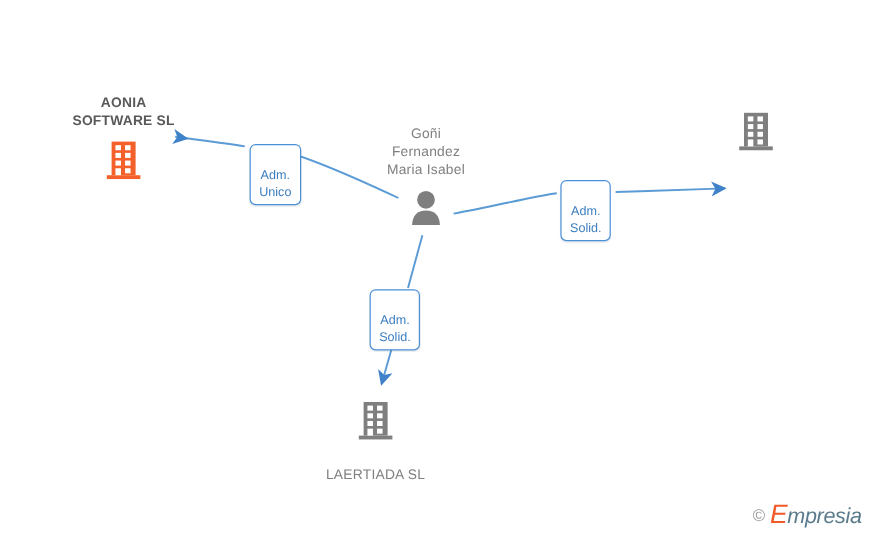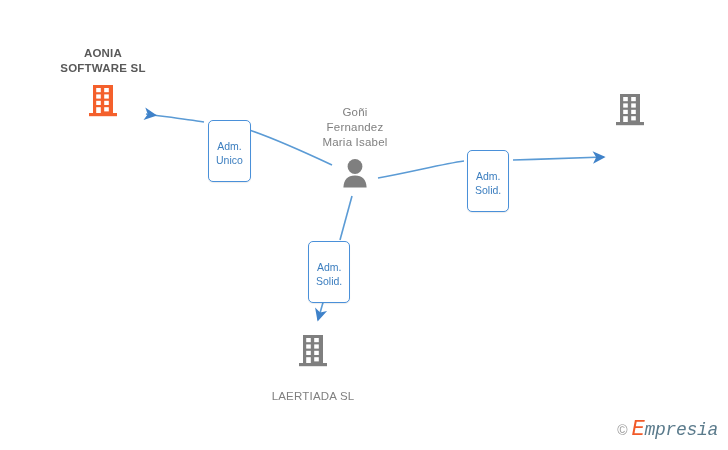--- a/index.html
+++ b/index.html
@@ -31,53 +31,54 @@
   .node-label {
     font-size: 11.5px;
     line-height: 15px;
     color: #808080;
     letter-spacing: 0.2px;
     white-space: pre-line;
   }
   .node-label.company-main {
     color: #595959;
     font-weight: bold;
+    margin-top: 33px;
   }
   .node-icon {
     display: block;
     margin: 0 auto;
   }
   .edge-label {
     position: absolute;
     border: 1px solid #4a90d9;
     border-radius: 5px;
     background: #ffffff;
     color: #3c7ebf;
     font-size: 10.5px;
     line-height: 14px;
     text-align: center;
-    padding: 4px 7px 14px 7px;
+    padding: 4px 7px 3px 7px;
     white-space: pre-line;
     box-shadow: 0 1px 1px rgba(0,0,0,0.08);
   }
   .watermark {
     position: absolute;
     right: 10px;
     bottom: 8px;
     display: flex;
     align-items: center;
     gap: 4px;
     font-size: 17px;
   }
   .watermark .copy {
     color: #9a9a9a;
     font-size: 14px;
   }
   .watermark .brand {
-    font-family: Liberation Mono, monospace;
+    font-family: Liberation Sans, sans-serif;
     font-style: italic;
     color: #5b7b8c;
     font-size: 18px;
     letter-spacing: -0.3px;
   }
   .watermark .brand .cap {
     color: #f15a29;
     font-size: 22px;
   }
 </style>

